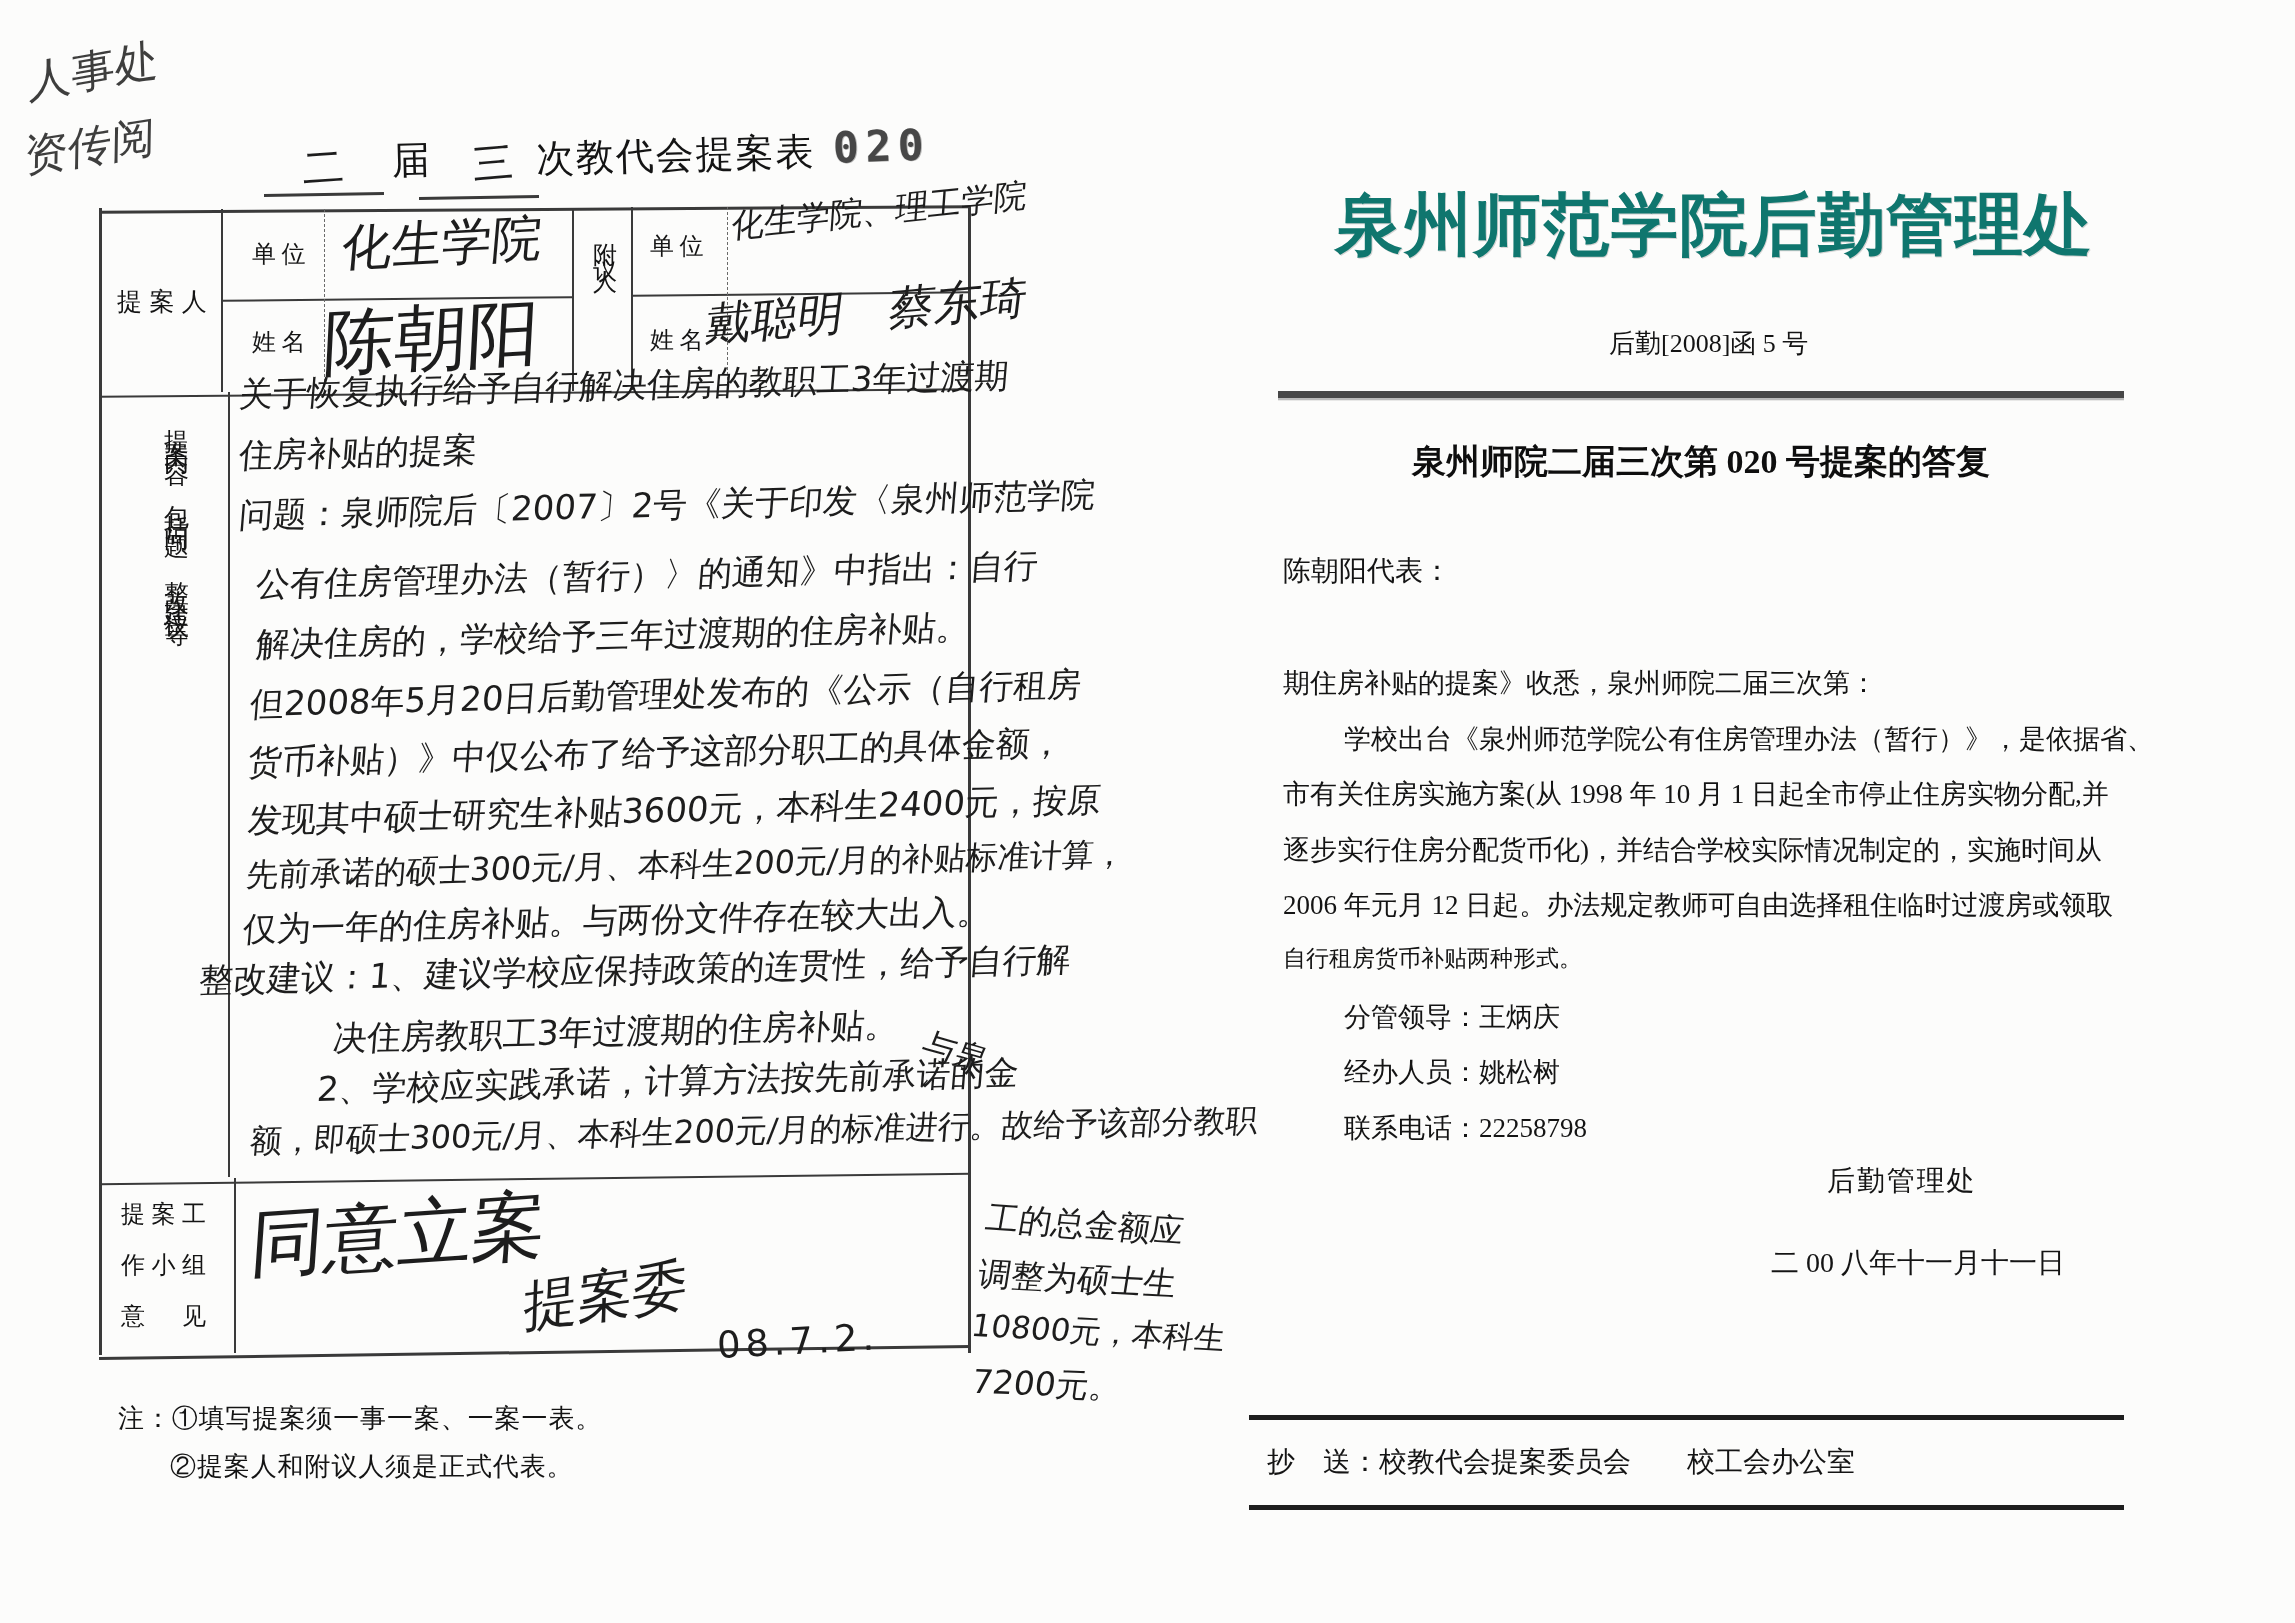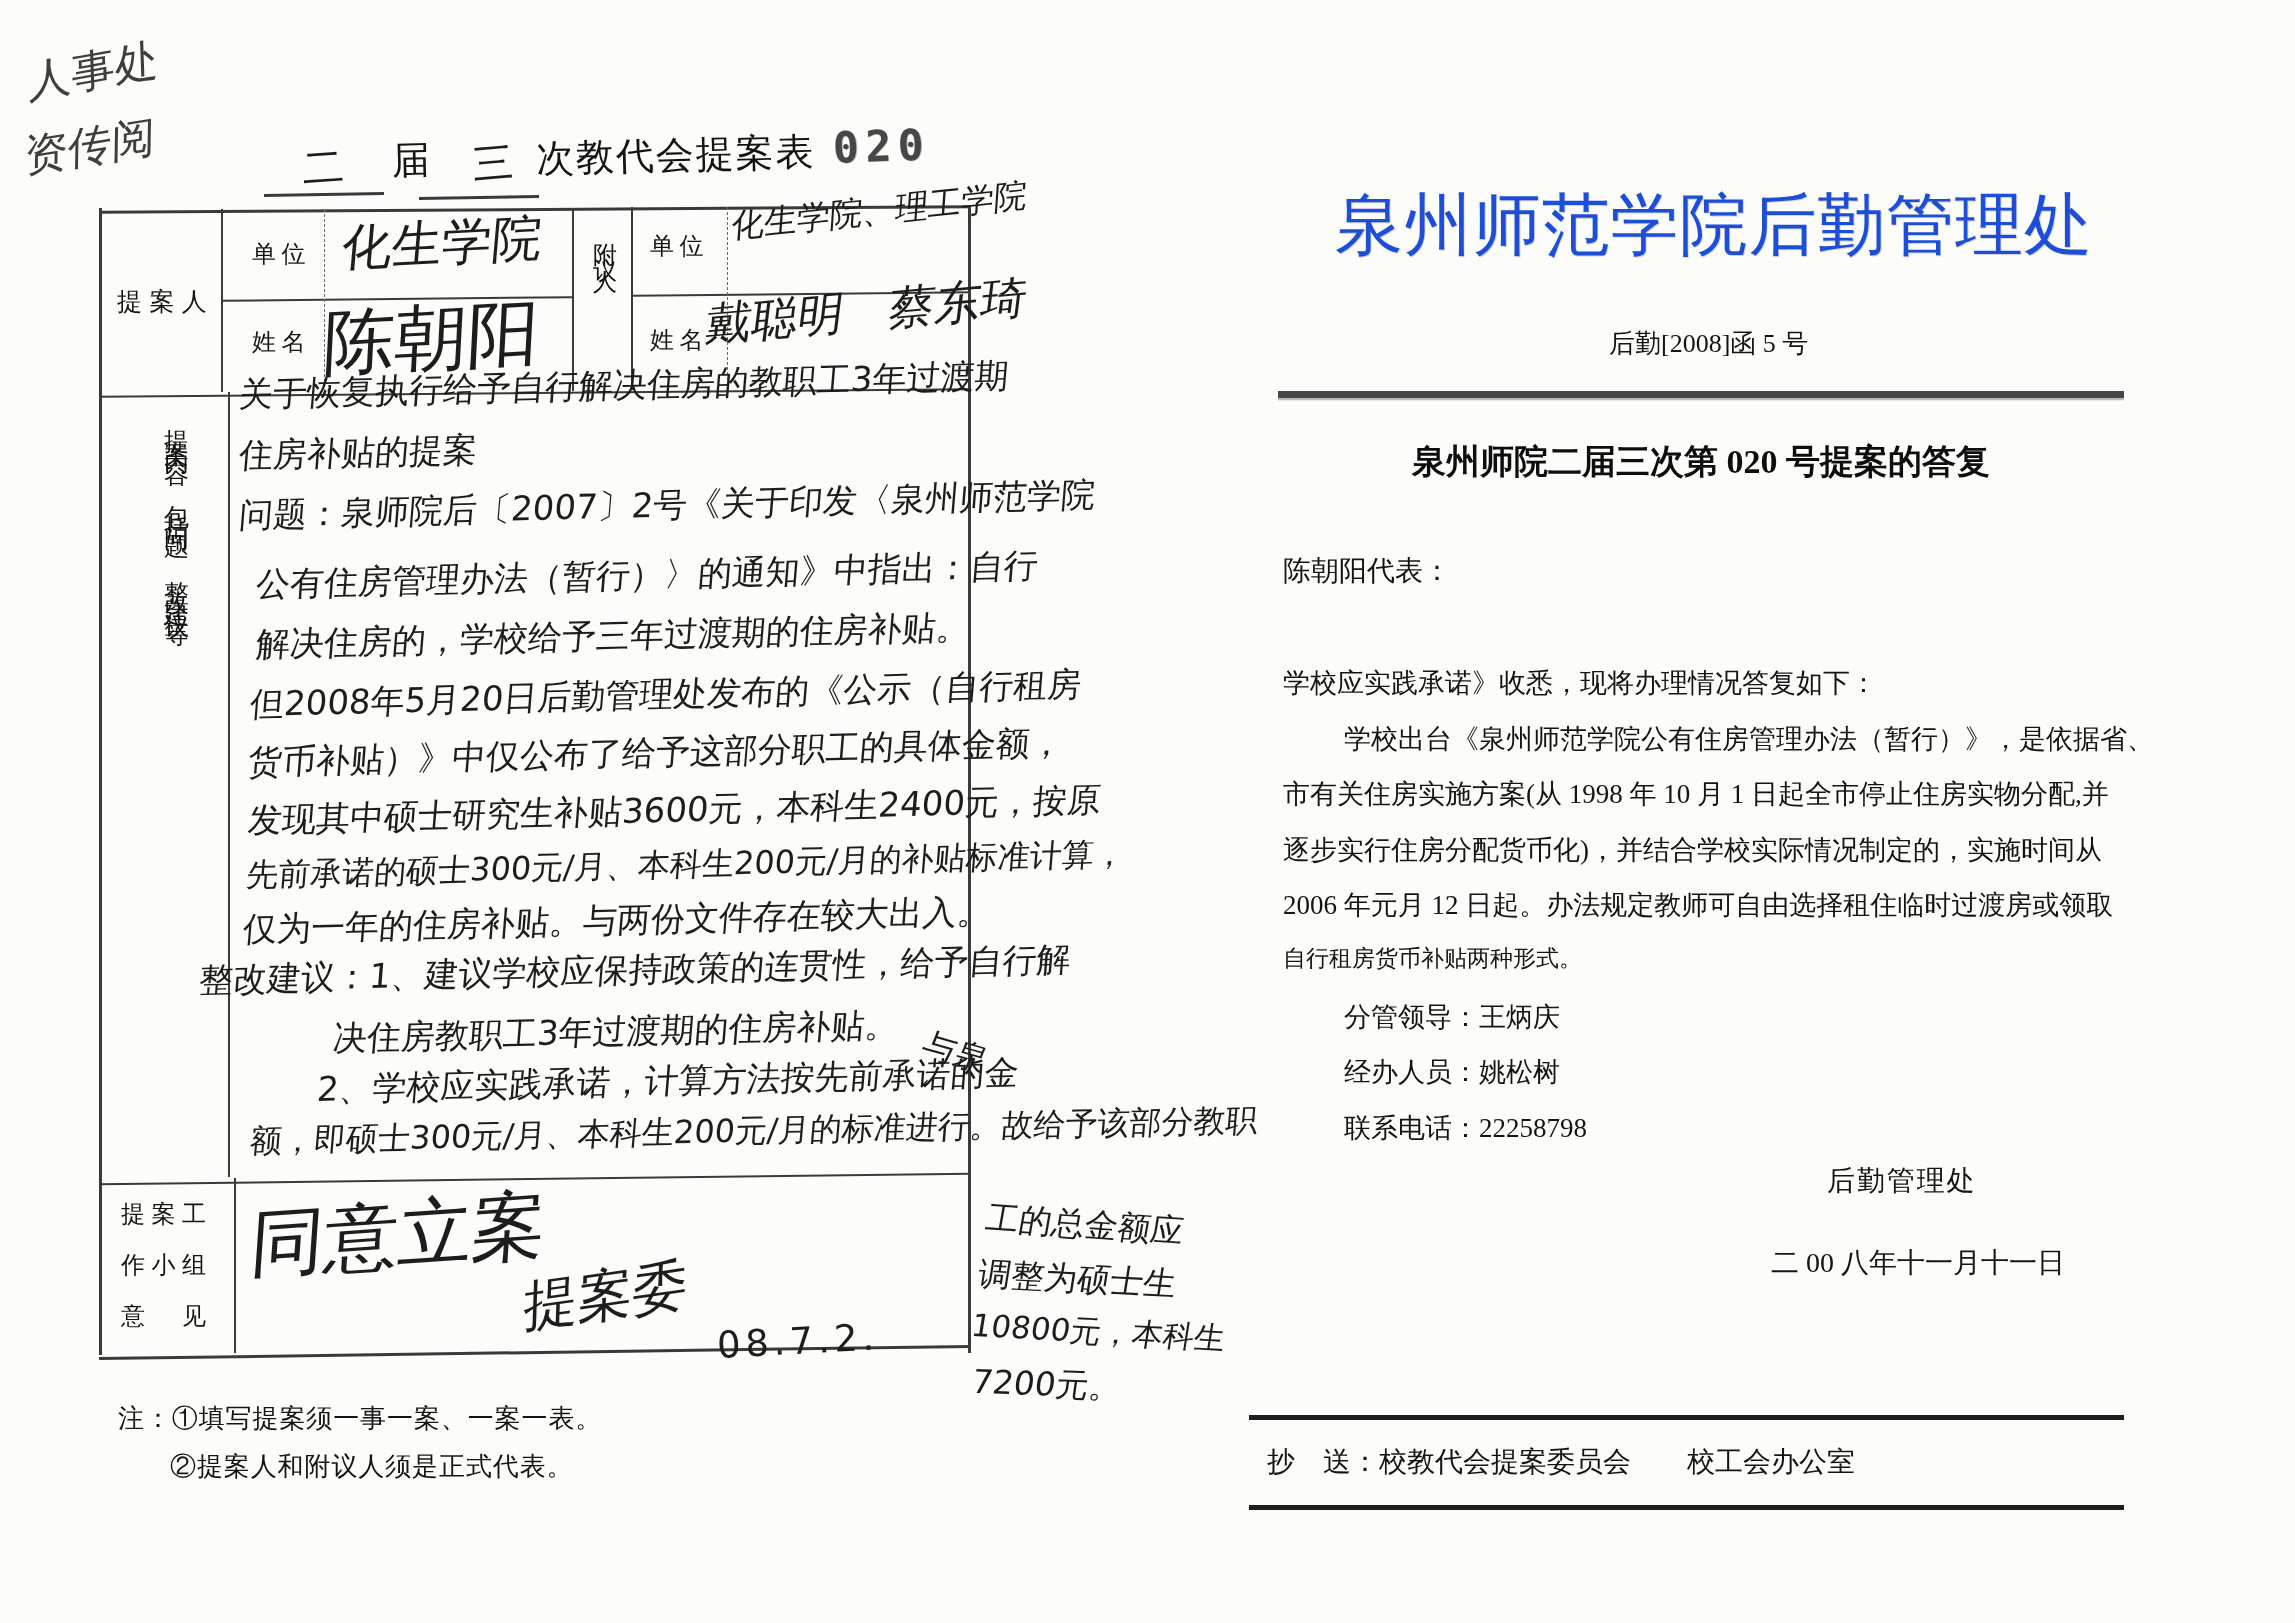--- a/index.html
+++ b/index.html
@@ -19,21 +19,21 @@
   }
   .hline,.vline{position:absolute;background:#3a3a3a;}
   .dashline{position:absolute;width:0;border-left:1.4px dashed #6a6a6a;}
   .vtext{writing-mode:vertical-rl;text-orientation:upright;}
   .stamp{
     font-family:"DejaVu Sans Mono","Liberation Mono",monospace;
     font-weight:bold;color:#474747;
     text-shadow:0.9px 0.5px 0 rgba(60,60,60,.35), -0.5px 0.5px 0 rgba(60,60,60,.2);
   }
   .letterhead{
-    font-weight:400;color:#1d4ed8;
+    font-weight:700;color:#0f766e;
     text-shadow:0.9px 0.9px 0 rgba(90,90,90,.25);
   }
 </style>
 </head>
 <body>
 
 <div id="canvas">
 
   <div class="abs hw" style="left:27px;top:53px;font-size:44px;transform:rotate(-10deg) skewX(-8deg);opacity:.85;">人事处</div>
   <div class="abs hw" style="left:25.4px;top:127px;font-size:44px;transform:rotate(-9deg) skewX(-10deg);opacity:.85;">资传阅</div>
@@ -111,21 +111,21 @@
   <div class="abs print letterhead" style="left:1335px;top:180px;font-size:68px;letter-spacing:0.9px;">泉州师范学院后勤管理处</div>
 
   <div class="abs print" style="left:1609px;top:326px;font-size:26px;">后勤[2008]函 5 号</div>
 
   <div class="hline" style="left:1278px;top:391px;width:846px;height:6.5px;background:#474747;box-shadow:0 2.3px 0 #b9b9b9;"></div>
 
   <div class="abs print" style="left:1412px;top:439px;font-size:34px;font-weight:700;color:#0e0e0e;">泉州师院二届三次第 020 号提案的答复</div>
 
   <div class="abs print" style="left:1283px;top:552px;font-size:28px;">陈朝阳代表：</div>
 
-  <div class="abs print" style="left:1283px;top:665px;font-size:27px;">学校应实践承诺》收悉，现将办理情况答复如下：</div>
+  <div class="abs print" style="left:1283px;top:665px;font-size:27px;">期住房补贴的提案》收悉，泉州师院二届三次第：</div>
   <div class="abs print" style="left:1344px;top:721px;font-size:27px;">学校出台《泉州师范学院公有住房管理办法（暂行）》，是依据省、</div>
   <div class="abs print" style="left:1283px;top:776px;font-size:27px;">市有关住房实施方案(从 1998 年 10 月 1 日起全市停止住房实物分配,并</div>
   <div class="abs print" style="left:1283px;top:832px;font-size:27px;">逐步实行住房分配货币化)，并结合学校实际情况制定的，实施时间从</div>
   <div class="abs print" style="left:1283px;top:887px;font-size:27px;">2006 年元月 12 日起。办法规定教师可自由选择租住临时过渡房或领取</div>
   <div class="abs print" style="left:1283px;top:943px;font-size:23px;">自行租房货币补贴两种形式。</div>
   <div class="abs print" style="left:1344px;top:999px;font-size:27px;">分管领导：王炳庆</div>
   <div class="abs print" style="left:1344px;top:1054px;font-size:27px;">经办人员：姚松树</div>
   <div class="abs print" style="left:1344px;top:1110px;font-size:27px;">联系电话：22258798</div>
 
   <div class="abs print" style="left:1827px;top:1162px;font-size:28px;letter-spacing:1.9px;">后勤管理处</div>

